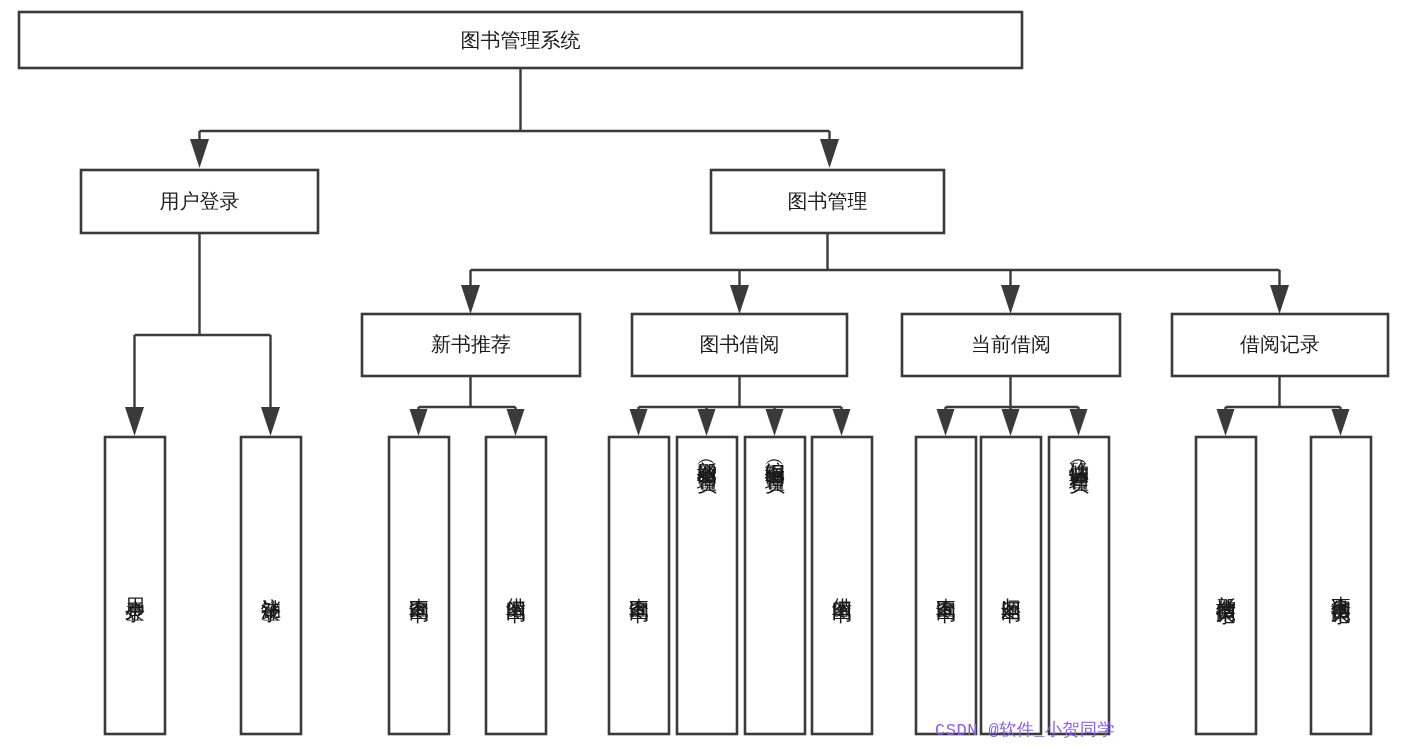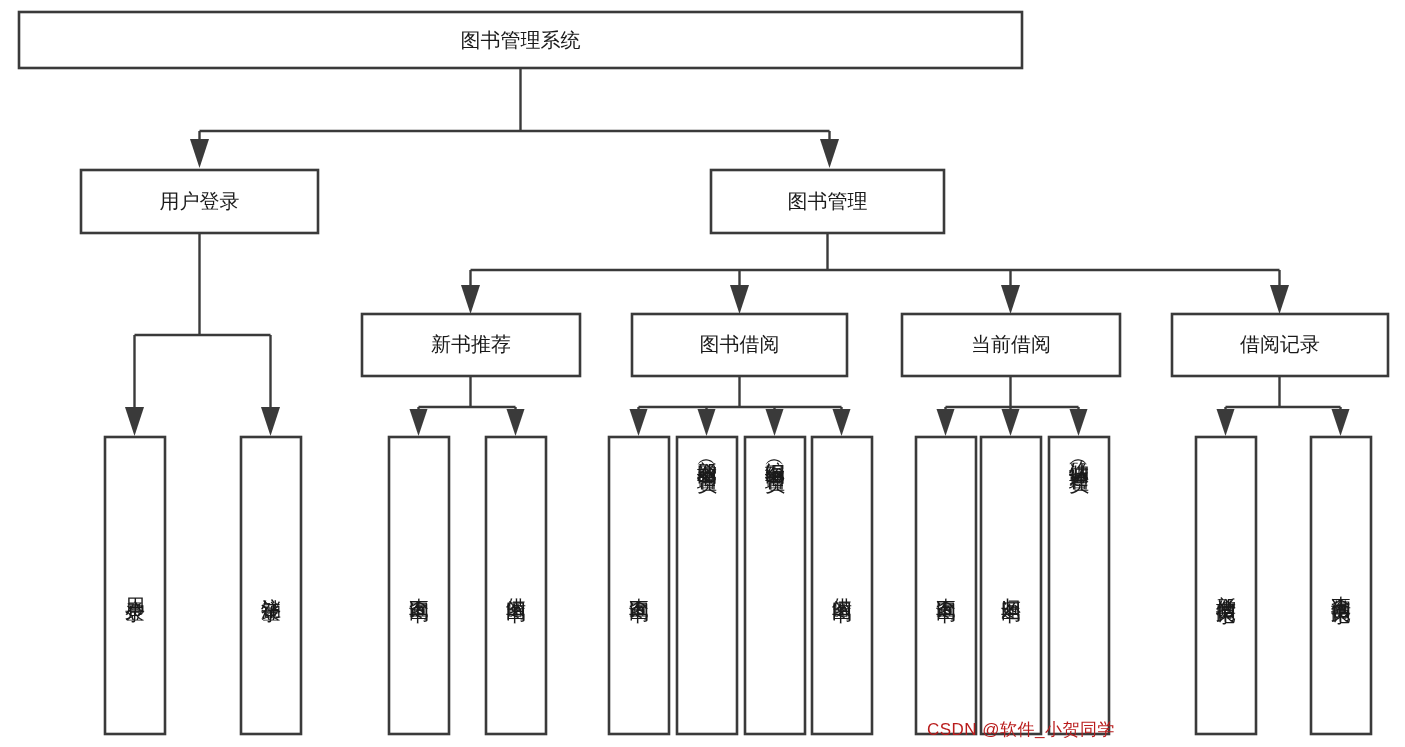--- a/index.html
+++ b/index.html
@@ -65,23 +65,23 @@
     font-size: 20px;
     line-height: 1.16;
     letter-spacing: 2px;
     color: #1a1a1a;
     white-space: nowrap;
   }
   .watermark {
     position: absolute;
     right: 10px;
     bottom: 6px;
-    font-family: Liberation Sans, sans-serif;
+    font-family: Liberation Mono, monospace;
     font-size: 17px;
-    color: #b91c1c;
+    color: #8b5cf6;
     letter-spacing: 0.5px;
     white-space: nowrap;
   }
 </style>
 </head>
 <body>
 
 <div id="diagram-root">
 
   <svg class="diagram-canvas" viewBox="0 0 1405 747" xmlns="http://www.w3.org/2000/svg">

